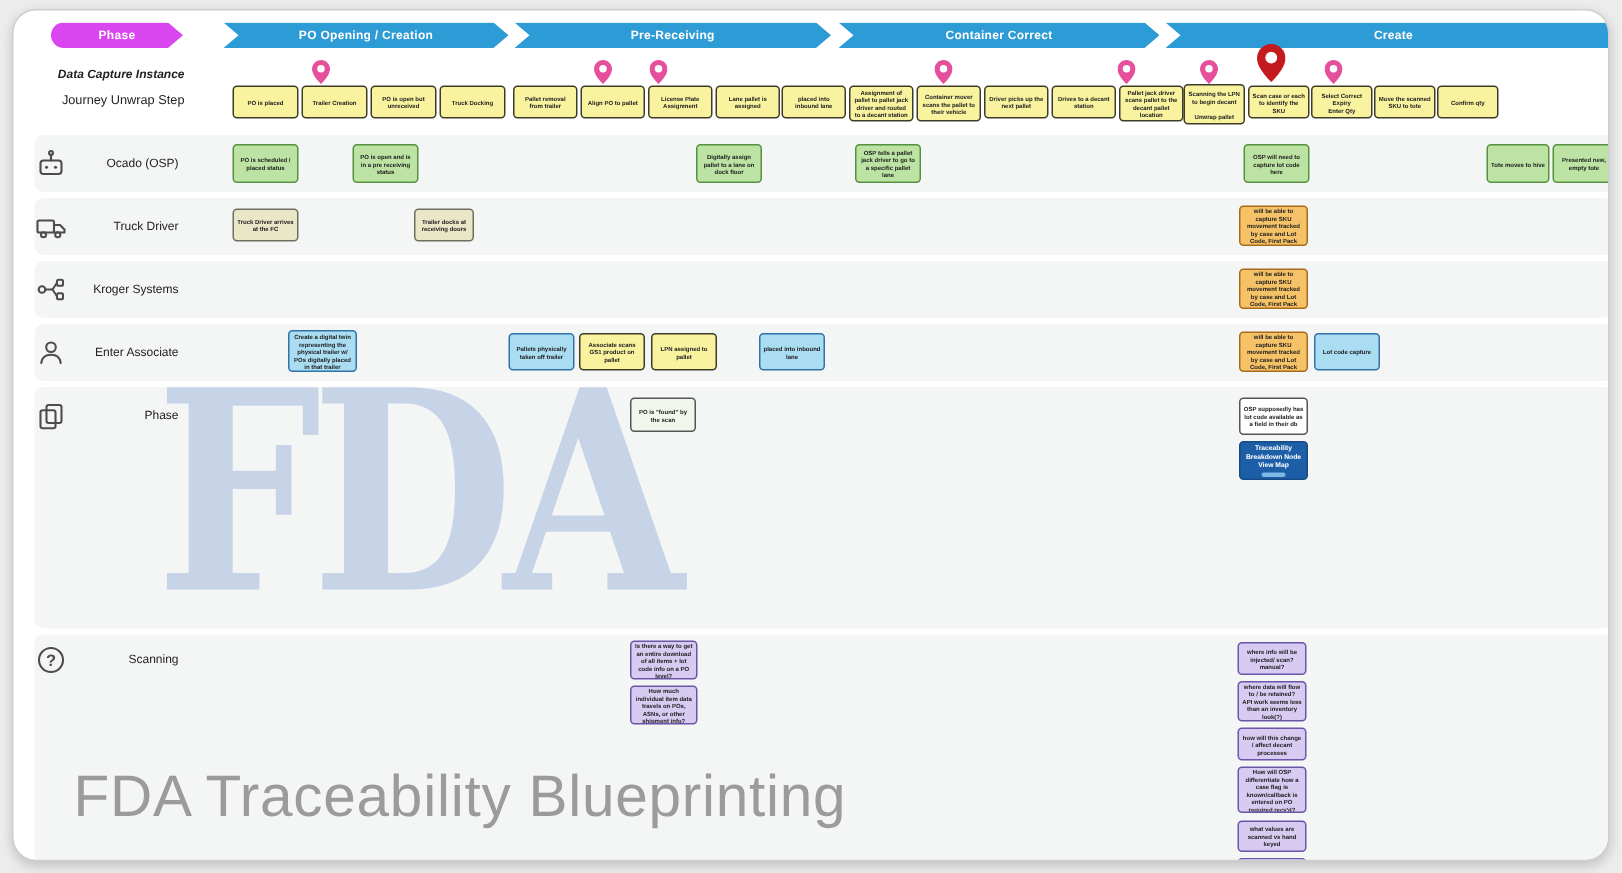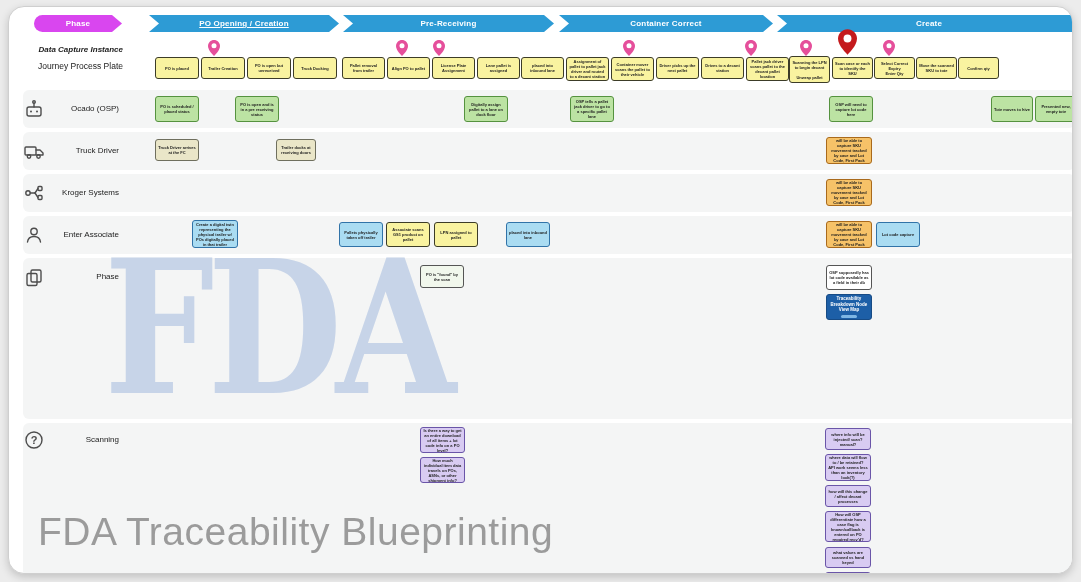--- a/index.html
+++ b/index.html
@@ -37,21 +37,21 @@
   .node.white     { background:#ffffff; border-color:#555; }
   .node.palegreen { background:#f1f7ec; border-color:#555; }
   .node.purple    { background:#d8cbf2; border-color:#6a55a8; }
   .node.darkblue  { background:#1d5fa7; border-color:#174b85; }
   .node.darkblue span { color:#fff; font-size:4.5px; }
   .node.darkblue::after { content:""; width:16px; height:5px; border-radius:2px; background:#7eb6e4; margin-top:2px; }
   .pin { position:absolute; z-index:5; }
   #watermark { position:absolute; left:95px; top:247px; z-index:1;
     font-family:"DejaVu Serif", serif; font-weight:bold; font-size:185px; line-height:0.8;
     color:#c7d4e8; letter-spacing:-8px; transform:scaleX(.84); transform-origin:left top; }
-  #board-title { position:absolute; left:29px; top:503px; z-index:2;
+  #board-title { position:absolute; left:40px; top:503px; z-index:2;
     font-size:39px; color:#9b9b9b; letter-spacing:.5px; }
 </style>
 </head>
 <body>
 
 <div id="card">
   <div id="lanes-root">
       <div class="lane-band" style="top: 83px; height: 38px;"></div>
       <span class="lane-icon" style="top: 92px;"><svg viewBox="0 0 20 20">
           <rect x="3" y="8" width="14" height="9" rx="2" fill="none" stroke="#4d4d4d" stroke-width="1.4" stroke-linecap="round" stroke-linejoin="round"></rect>
@@ -94,28 +94,28 @@
       <div class="lane-band" style="top: 416px; height: 158px;"></div>
       <span class="lane-icon" style="top: 423px;"><svg viewBox="0 0 20 20">
           <circle cx="10" cy="10" r="8" fill="none" stroke="#4d4d4d" stroke-width="1.4" stroke-linecap="round" stroke-linejoin="round"></circle>
           <text x="10" y="14" text-anchor="middle" font-size="11" font-weight="bold" fill="#4d4d4d">?</text>
         </svg></span>
       <div class="lane-label" style="left: 38px; top: 428px;">Scanning</div>
     </div>
 
   <div class="chev first" id="phase-chip" style="left: 25px; width: 88px; background: #d946ef;">Phase</div>
   <div id="phases-root">
-      <div class="chev mid" style="left: 140px; width: 190px; background: rgb(45, 155, 213); text-decoration: underline;">PO Opening / Creation</div>
+      <div class="chev mid" style="left: 140px; width: 190px; background: rgb(45, 155, 213);">PO Opening / Creation</div>
       <div class="chev mid" style="left: 334px; width: 211px; background: rgb(45, 155, 213);">Pre-Receiving</div>
       <div class="chev mid" style="left: 550px; width: 214px; background: rgb(45, 155, 213);">Container Correct</div>
       <div class="chev last" style="left: 768px; width: 304px; background: rgb(45, 155, 213);">Create</div>
     </div>
 
   <div class="rowlab" id="data-capture-label">Data Capture Instance</div>
-  <div class="rowlab" id="journey-step-label">Journey Process Plate</div>
+  <div class="rowlab" id="journey-step-label">Journey Unwrap Step</div>
 
   <div id="watermark">FDA</div>
   <div id="board-title">FDA Traceability Blueprinting</div>
 
   <div id="nodes-root">
       <div class="node yellow" style="left: 146px; top: 50px; width: 44px; height: 22px;">
         <span>PO is placed</span>
       </div>
       <div class="node yellow" style="left: 192px; top: 50px; width: 44px; height: 22px;">
         <span>Trailer Creation</span>

